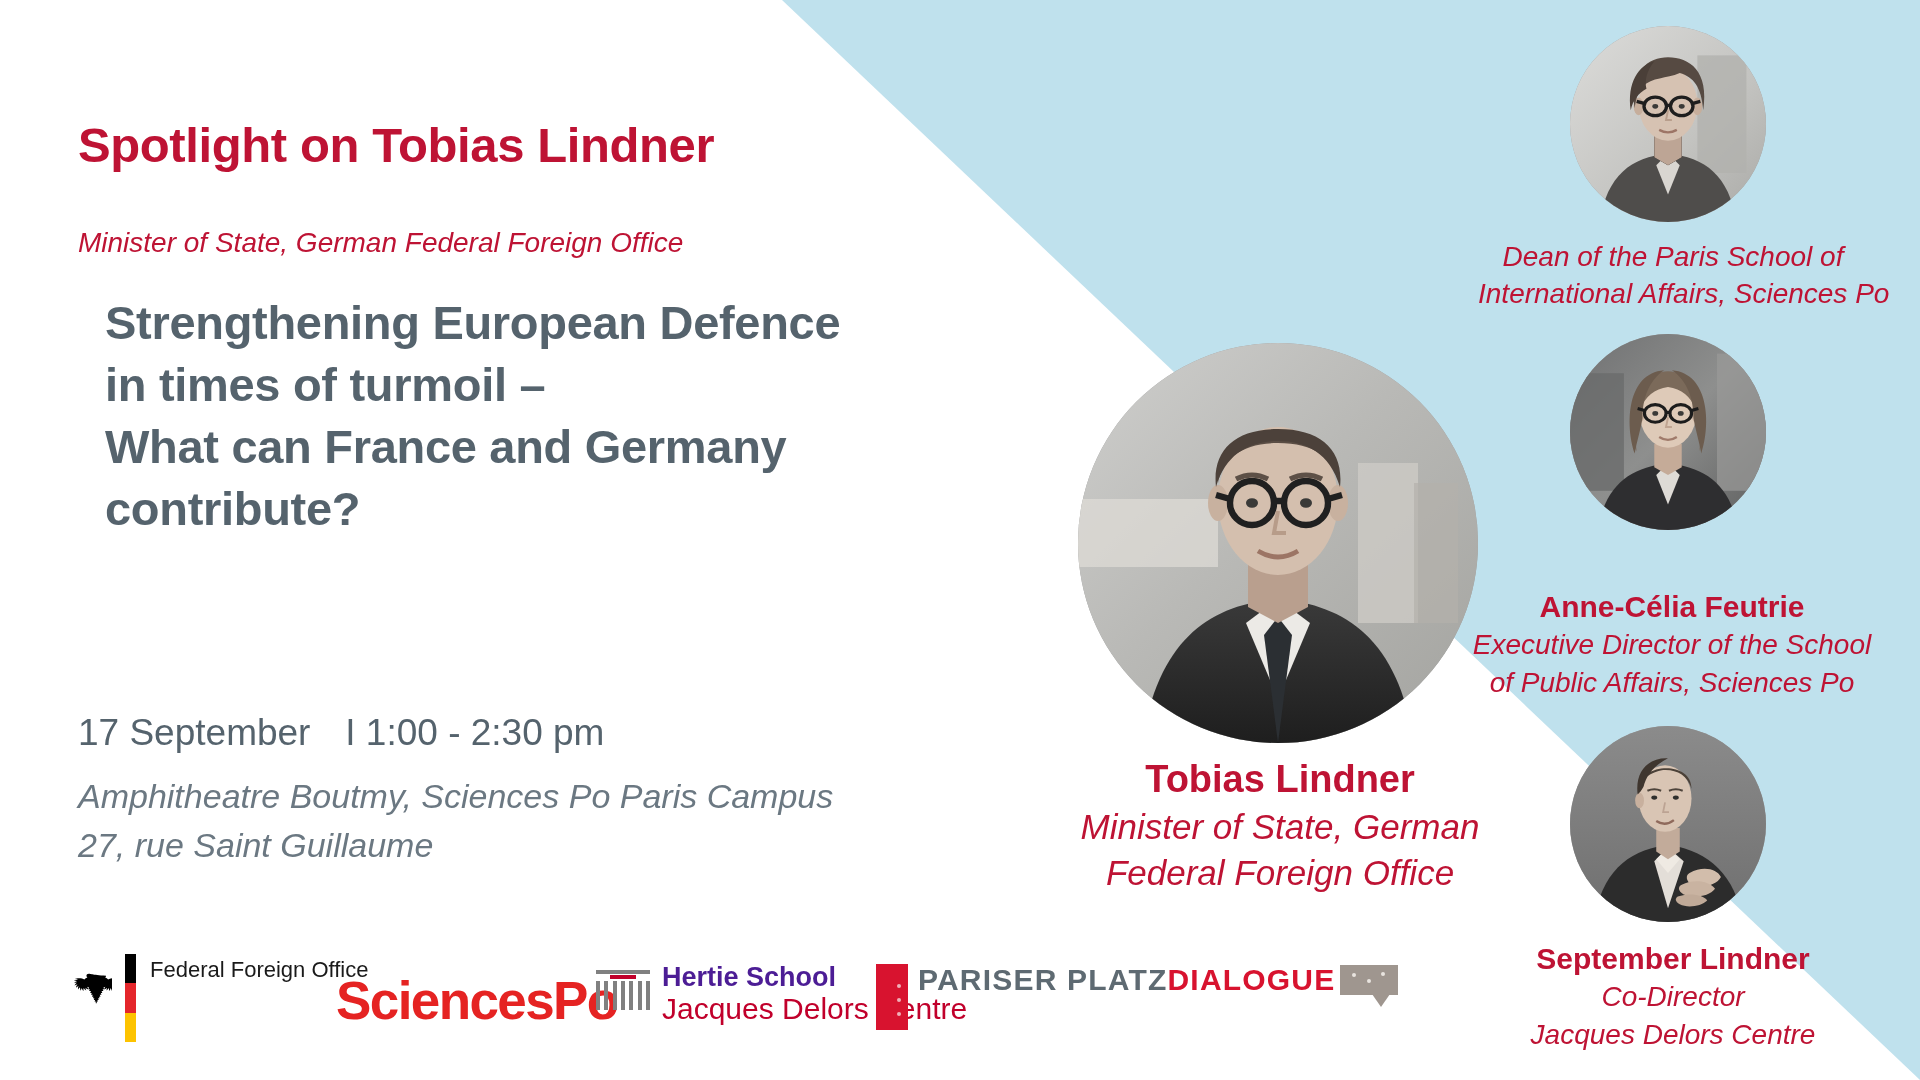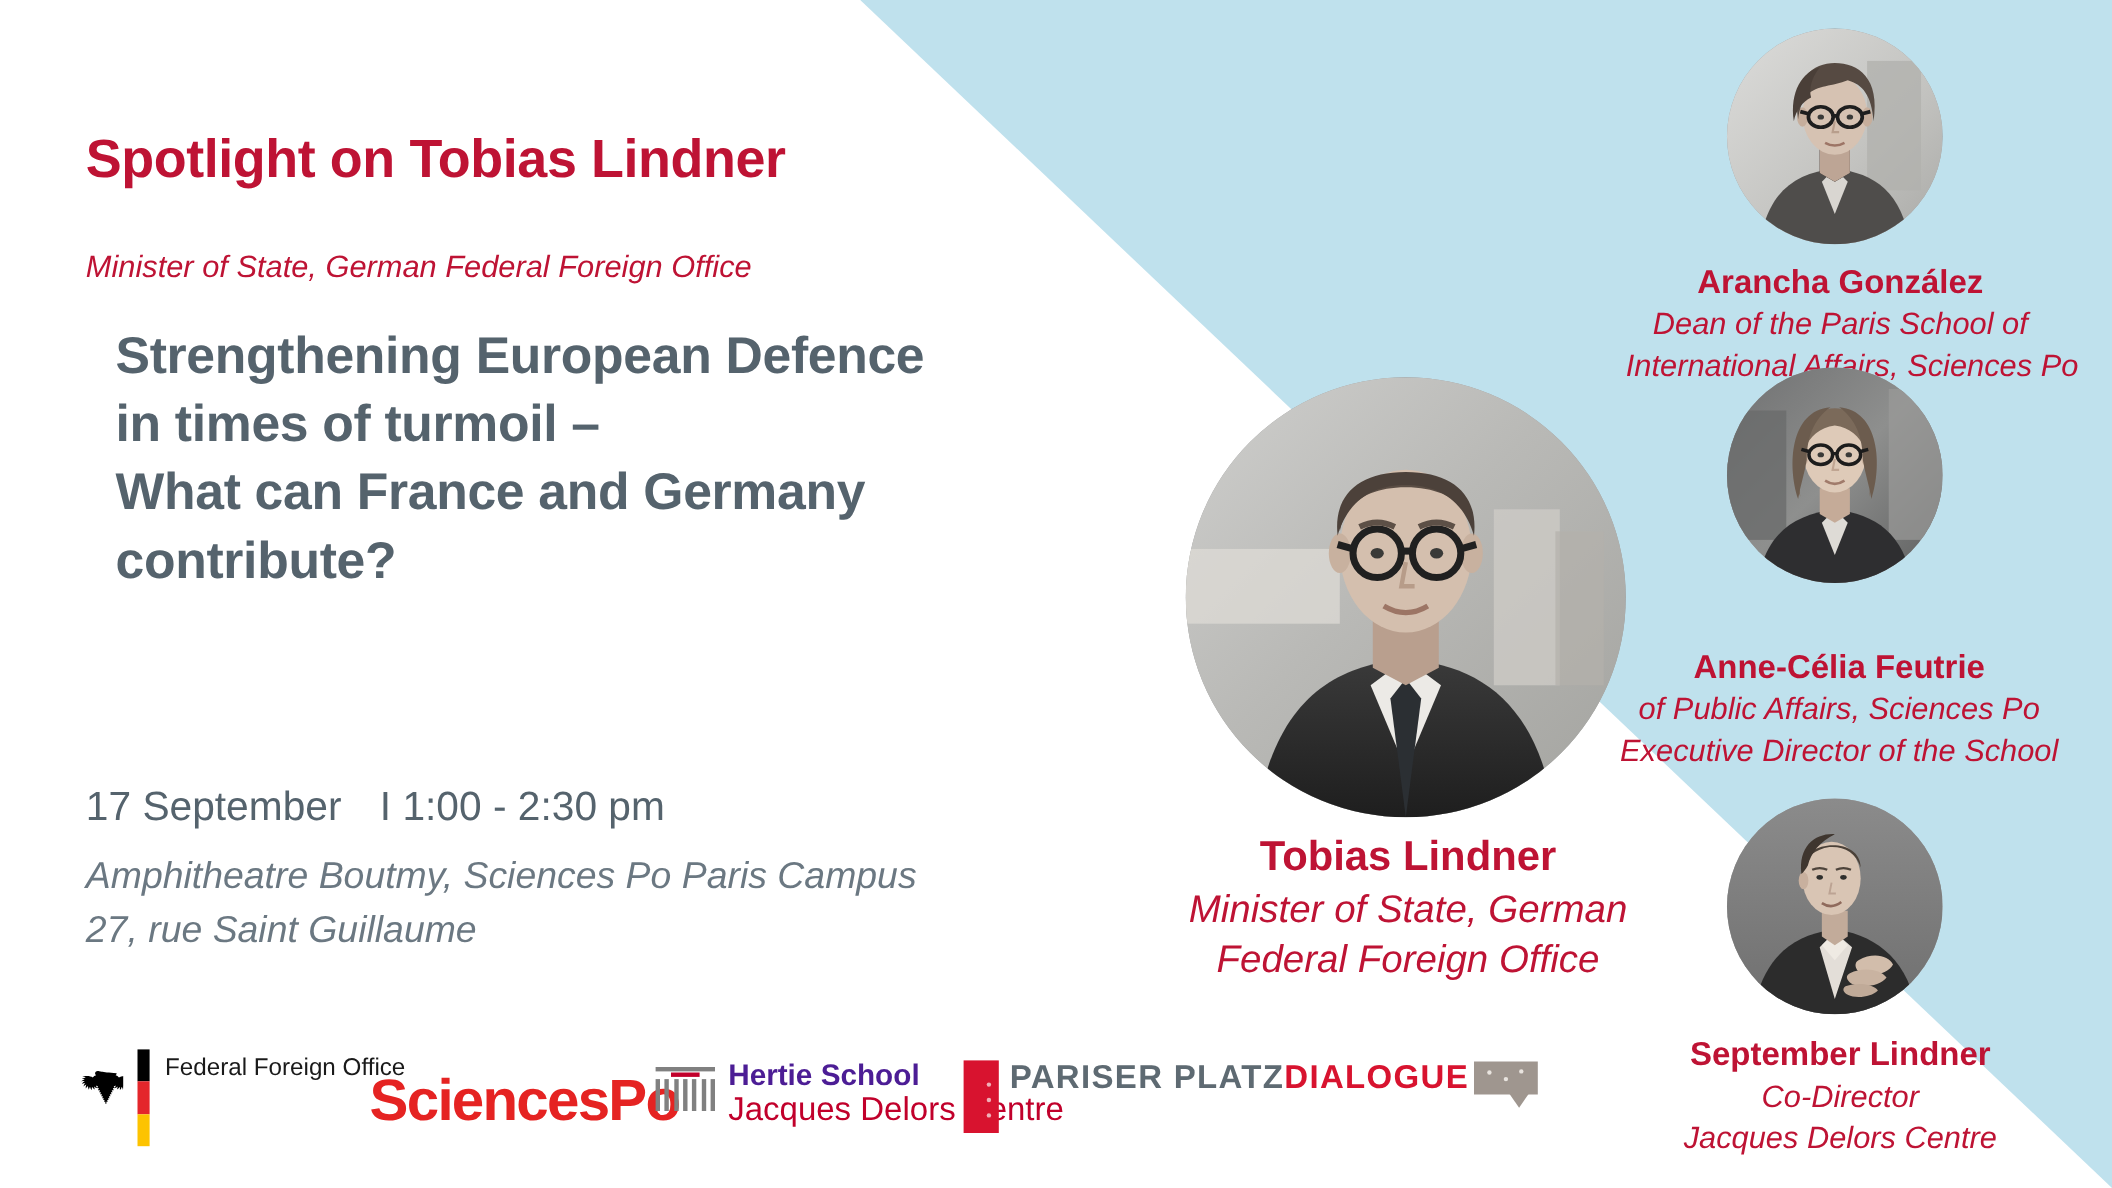--- a/index.html
+++ b/index.html
@@ -464,21 +464,20 @@
         <path d="M125.5 79 L 133 77"></path>
       </g>
       <ellipse cx="87" cy="82" rx="3" ry="2.4" fill="#3a3a38"></ellipse>
       <ellipse cx="114" cy="82" rx="3" ry="2.4" fill="#3a3a38"></ellipse>
       <path d="M100 86 L 98 96 L 104 96" stroke="#b89e8c" stroke-width="2" fill="none"></path>
       <path d="M91 106 Q 100 111 109 106" stroke="#9d7566" stroke-width="2.4" fill="none"></path>
     </svg>
   </div>
 
   <div class="caption caption-s1">
-    <div class="cap-name">Arancha González</div>
     <div class="cap-role">
       <span class="ln">Dean of the Paris School of</span>
       <span class="ln">International Affairs, Sciences Po</span>
     </div>
   </div>
 
   <div class="portrait portrait-s2">
     <svg viewBox="0 0 200 200" preserveAspectRatio="xMidYMid slice">
       <defs>
         <linearGradient id="bgC" x1="0" y1="0" x2="1" y2="1">
@@ -510,22 +509,22 @@
       <ellipse cx="87" cy="81" rx="3" ry="2.4" fill="#3a3a38"></ellipse>
       <ellipse cx="113" cy="81" rx="3" ry="2.4" fill="#3a3a38"></ellipse>
       <path d="M100 85 L 98 95 L 104 95" stroke="#c0a592" stroke-width="2" fill="none"></path>
       <path d="M91 105 Q 100 111 109 105" stroke="#a07b6b" stroke-width="2.4" fill="none"></path>
     </svg>
   </div>
 
   <div class="caption caption-s2">
     <div class="cap-name">Anne-Célia Feutrie</div>
     <div class="cap-role">
+      <span class="ln">Executive Director of the School</span>
       <span class="ln">of Public Affairs, Sciences Po</span>
-      <span class="ln">Executive Director of the School</span>
     </div>
   </div>
 
   <div class="portrait portrait-s3">
     <svg viewBox="0 0 200 200" preserveAspectRatio="xMidYMid slice">
       <defs>
         <linearGradient id="bgD" x1="0" y1="0" x2="0" y2="1">
           <stop offset="0%" stop-color="#8b8b8b"></stop>
           <stop offset="100%" stop-color="#6f6f6f"></stop>
         </linearGradient>

